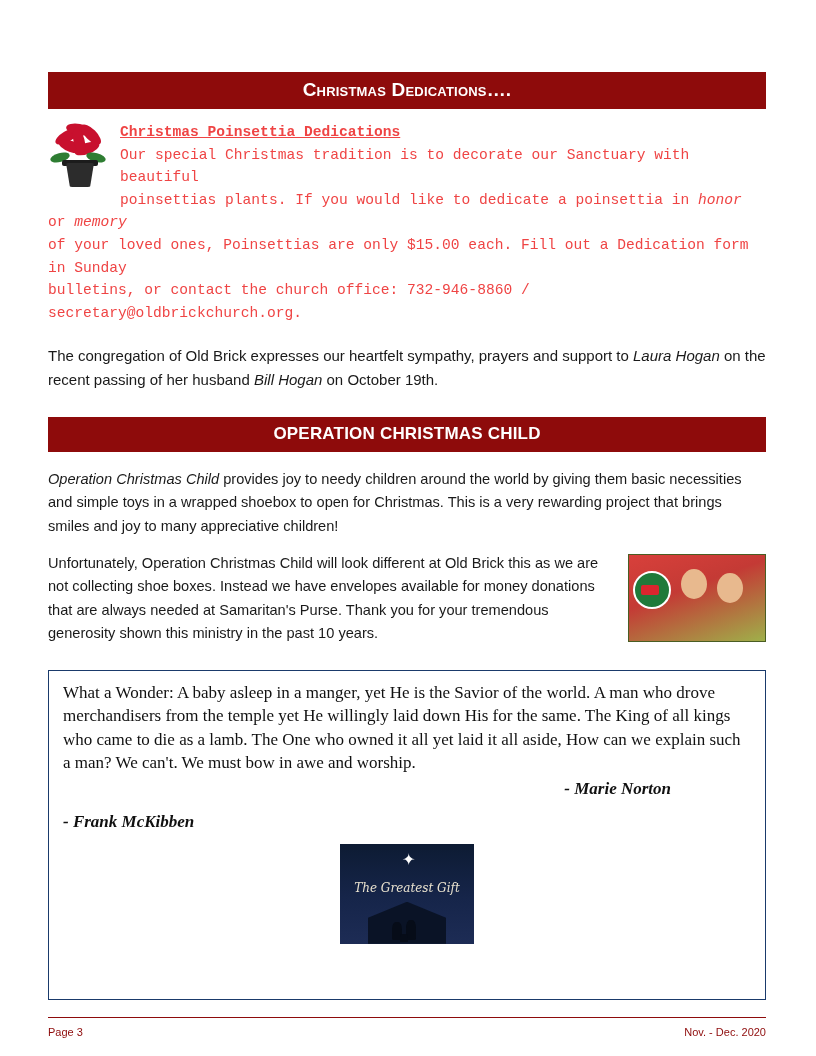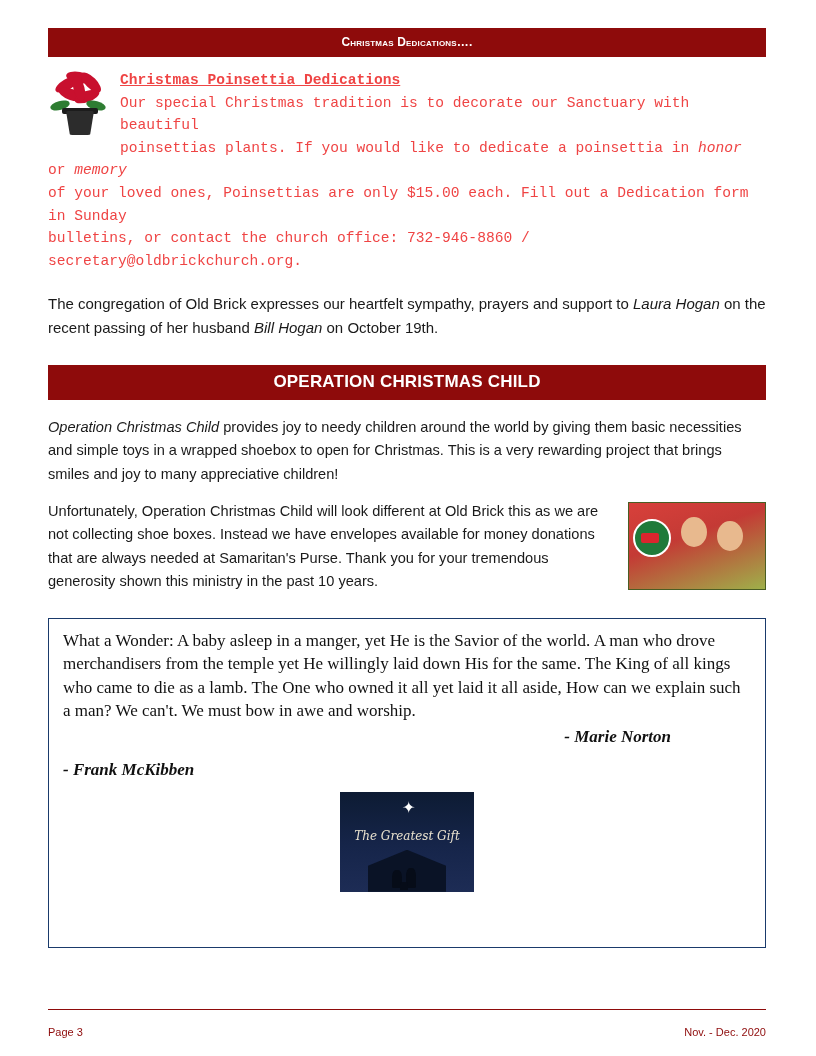--- a/index.html
+++ b/index.html
@@ -28,21 +28,22 @@
     background: #8e0b0b;
     color: #ffffff;
     text-align: center;
     font-weight: bold;
     letter-spacing: .2px;
     padding: 7px 0 8px 0;
     box-sizing: border-box;
   }
   .banner.small-caps {
     font-variant: small-caps;
-    font-size: 12px;
+    font-size: 19px;
+    margin-top: 44px;
   }
   .banner.upper {
     font-size: 17px;
   }
 
   
   .body-text {
     font-size: 14.6px;
     line-height: 1.55;
     color: #ef4444;
@@ -265,21 +266,21 @@
     border-radius: 40% 40% 10% 10%;
   }
 
   
   .footer {
     position: absolute;
     left: 48px;
     right: 50px;
     bottom: 18px;
     border-top: 1px solid #8e0b0b;
-    padding-top: 16px;
+    padding-top: 8px;
     display: flex;
     justify-content: space-between;
     font-size: 11px;
     color: #8e0b0b;
   }
   .clear { clear: both; }
 </style>
 </head>
 <body>
 

